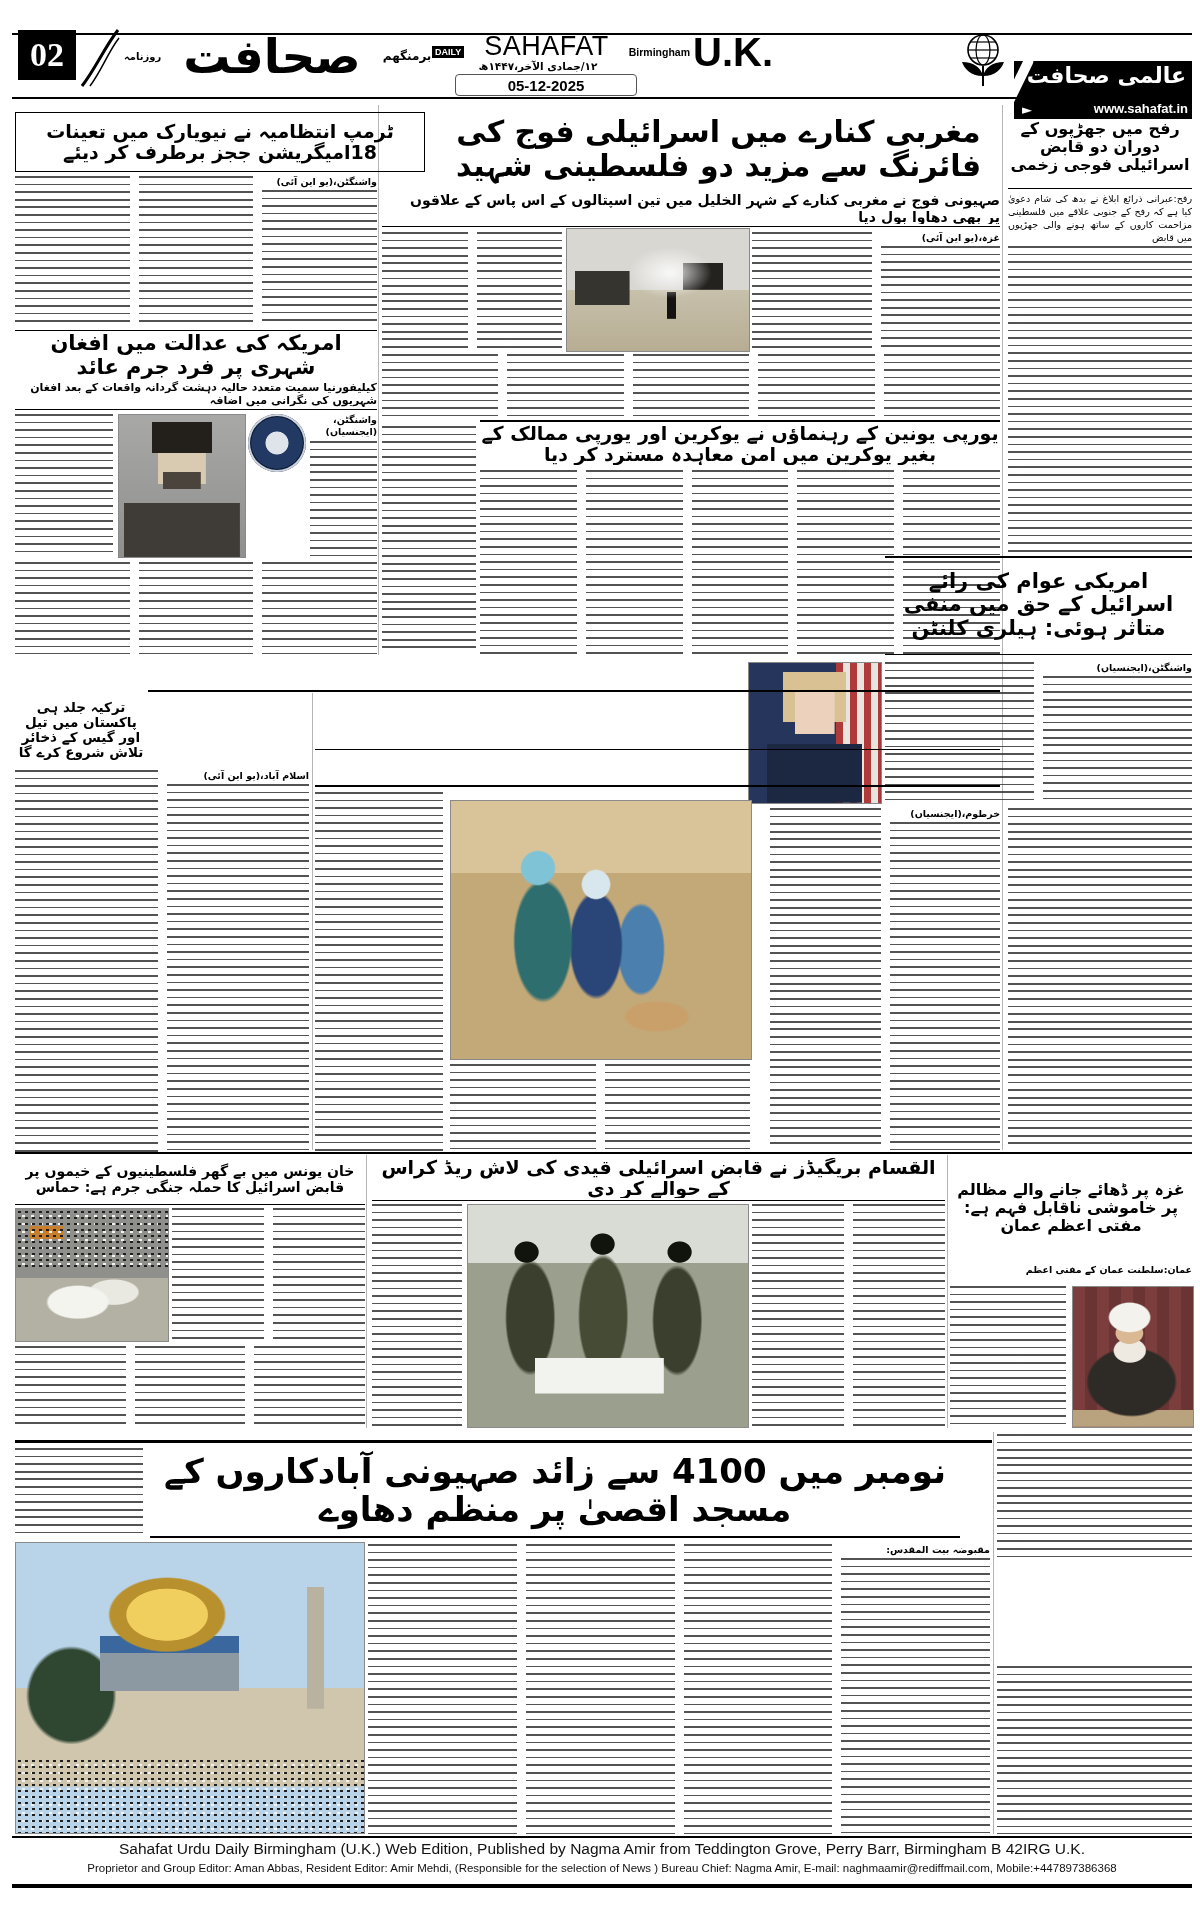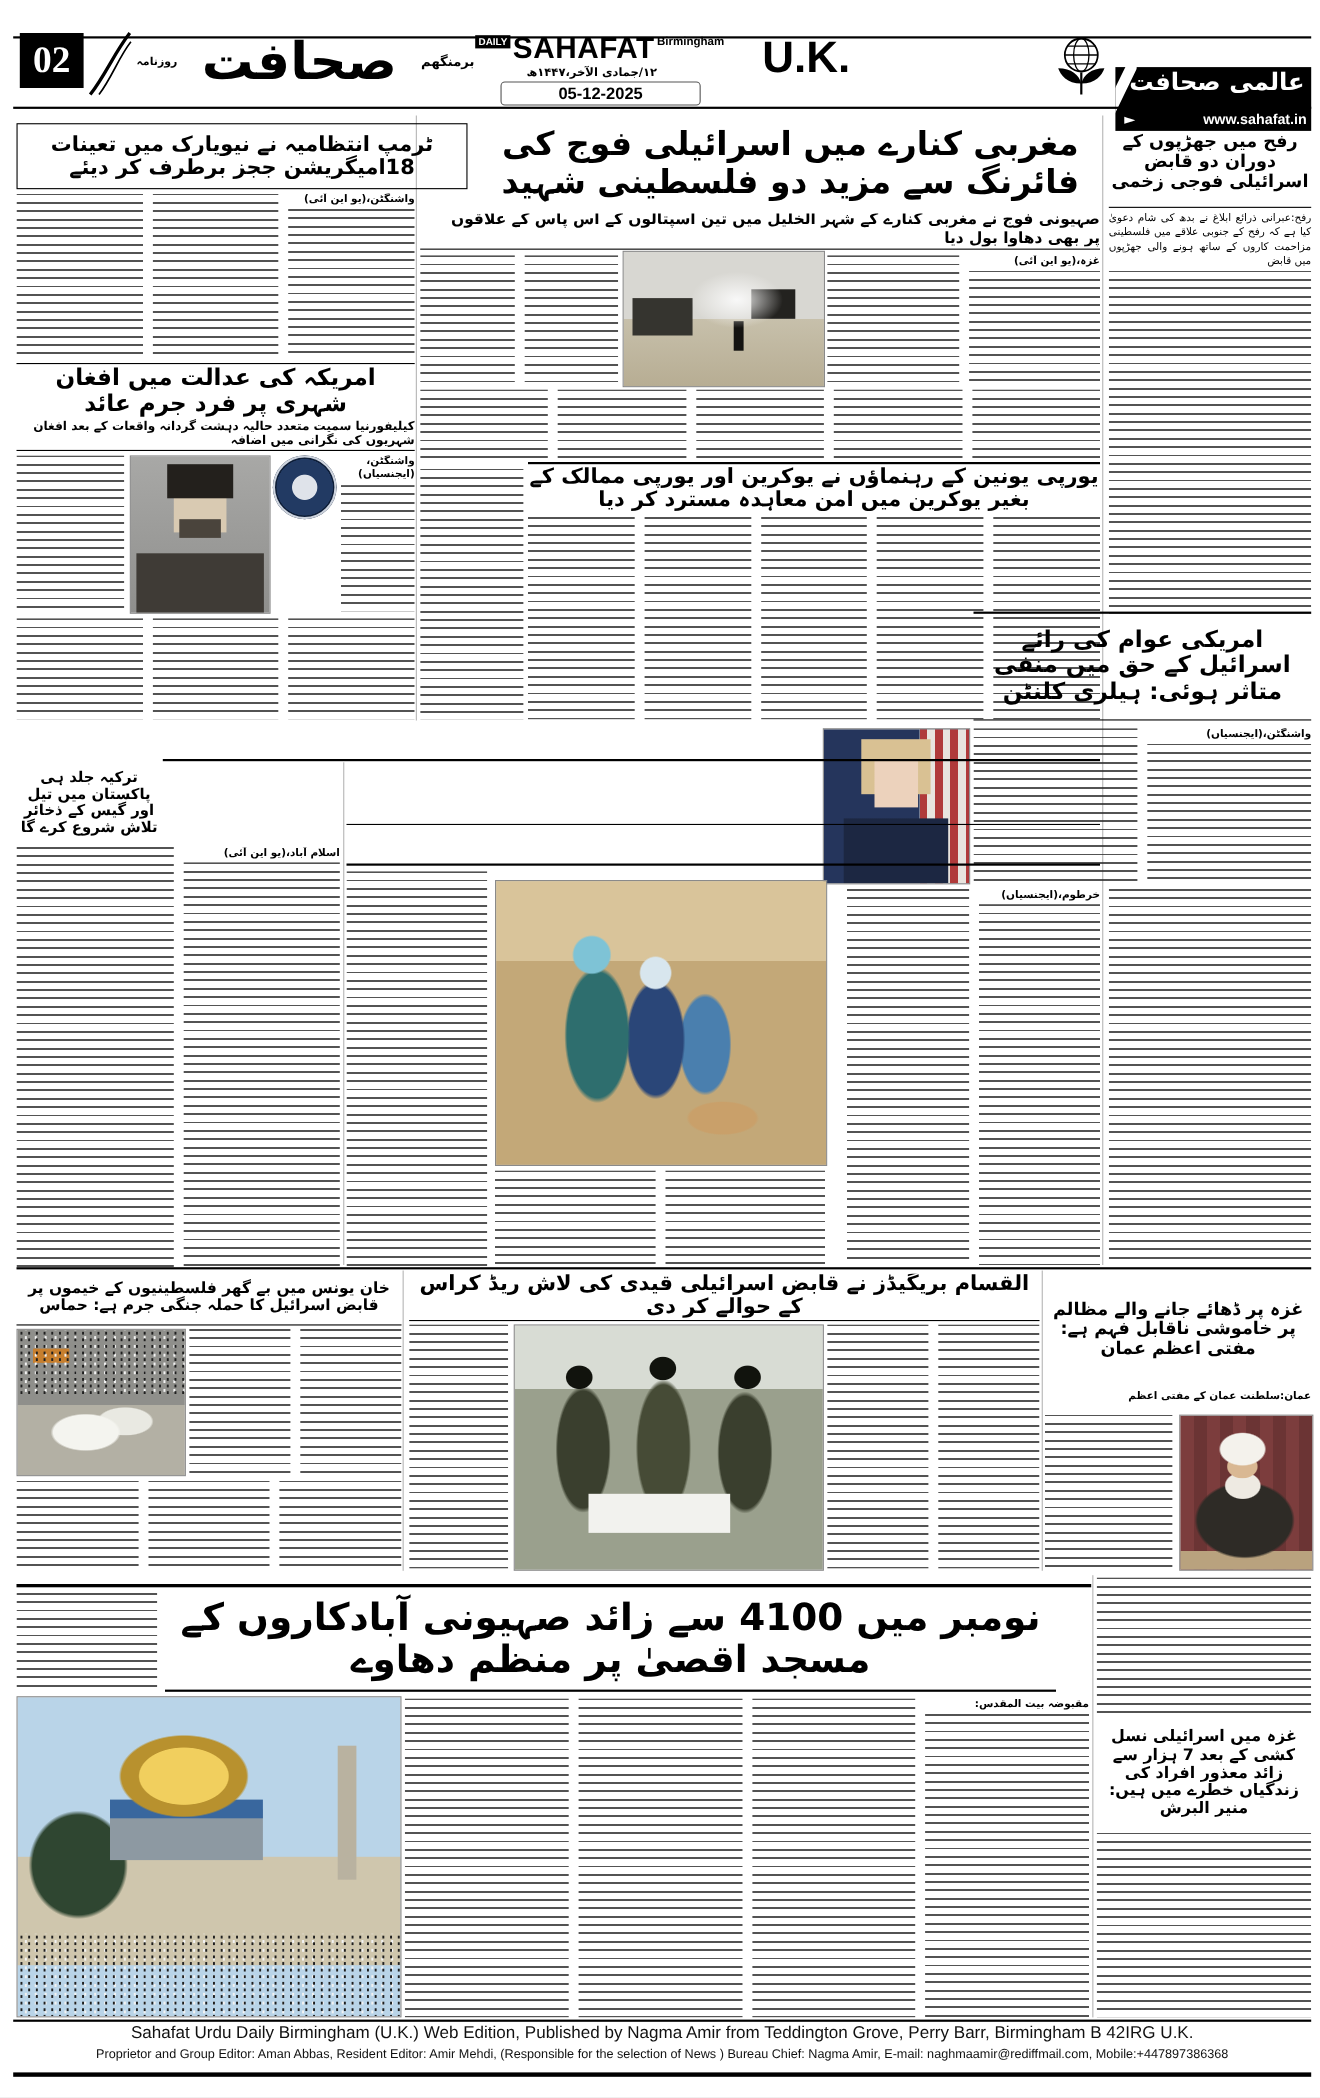--- a/index.html
+++ b/index.html
@@ -44,23 +44,23 @@
     <path d="M4,58 C18,40 26,20 40,2" stroke="#000" stroke-width="3" fill="none"></path>
     <path d="M12,58 C24,42 30,24 41,10" stroke="#000" stroke-width="1.5" fill="none"></path>
   </svg>
 
   <div class="abs" style="left:124px;top:26px;width:300px;height:60px;display:flex;align-items:center;gap:22px;direction:ltr">
     <span style="font-size:10px;font-weight:bold;direction:rtl">روزنامہ</span>
     <span style="font-size:47px;font-weight:bold;direction:rtl;line-height:1">صحافت</span>
     <span style="font-size:12px;font-weight:bold;direction:rtl">برمنگھم</span>
   </div>
 
-  <div class="abs" style="left:432px;top:32px;width:250px;height:26px;display:flex;align-items:flex-start;gap:2px">
+  <div class="abs" style="left:432px;top:32px;width:250px;height:26px;display:flex;align-items:flex-end;gap:20px">
     <span class="eng" style="background:#000;color:#fff;font-size:9px;font-weight:bold;padding:1px 3px">DAILY</span>
-    <span class="eng" style="font-size:27px;font-weight:700;letter-spacing:.5px;line-height:.9">SAHAFAT</span>
+    <span class="eng" style="font-size:27px;font-weight:400;letter-spacing:.5px;line-height:.9">SAHAFAT</span>
     <span class="eng" style="font-size:10.5px;font-weight:bold">Birmingham</span>
   </div>
   <div class="abs" style="left:438px;top:60px;width:200px;text-align:center;font-size:10.5px;font-weight:bold;direction:rtl">۱۲/جمادی الآخر،۱۴۴۷ھ</div>
   <div class="datebox eng" style="left:455px;top:74px;width:180px;height:20px">
     <span>05-12-2025</span>
   </div>
 
   <div class="abs eng" style="left:693px;top:30px;font-size:40px;font-weight:800">U.K.</div>
 
   <svg class="abs" style="left:952px;top:28px" width="62" height="62" viewBox="0 0 62 62">
@@ -393,21 +393,20 @@
       <div class="col">
         <div class="tx fill"></div>
       </div>
     </div>
 
   <div class="cols" style="left:997px;top:1434px;width:195px;height:124px">
       <div class="col">
         <div class="tx fill"></div>
       </div>
     </div>
-  <div class="h" style="left:997px;top:1562px;width:195px;height:100px;font-size:14.5px">غزہ میں اسرائیلی نسل کشی کے بعد 7 ہزار سے زائد معذور افراد کی زندگیاں خطرے میں ہیں: منیر البرش</div>
   <div class="cols" style="left:997px;top:1666px;width:195px;height:168px">
       <div class="col">
         <div class="tx fill"></div>
       </div>
     </div>
 
   <div class="rule" style="left:12px;top:1836px;width:1180px;height:1.5px"></div>
   <div class="foot1" style="left:12px;top:1840px;width:1180px">Sahafat Urdu Daily Birmingham (U.K.) Web Edition, Published by Nagma Amir  from Teddington Grove, Perry Barr, Birmingham B 42IRG U.K.</div>
   <div class="foot2" style="left:12px;top:1862px;width:1180px">Proprietor and Group Editor: Aman Abbas, Resident Editor: Amir Mehdi, (Responsible for the selection of News ) Bureau Chief: Nagma Amir, E-mail: naghmaamir@rediffmail.com, Mobile:+447897386368</div>
   <div class="rule" style="left:12px;top:1884px;width:1180px;height:4px"></div>

